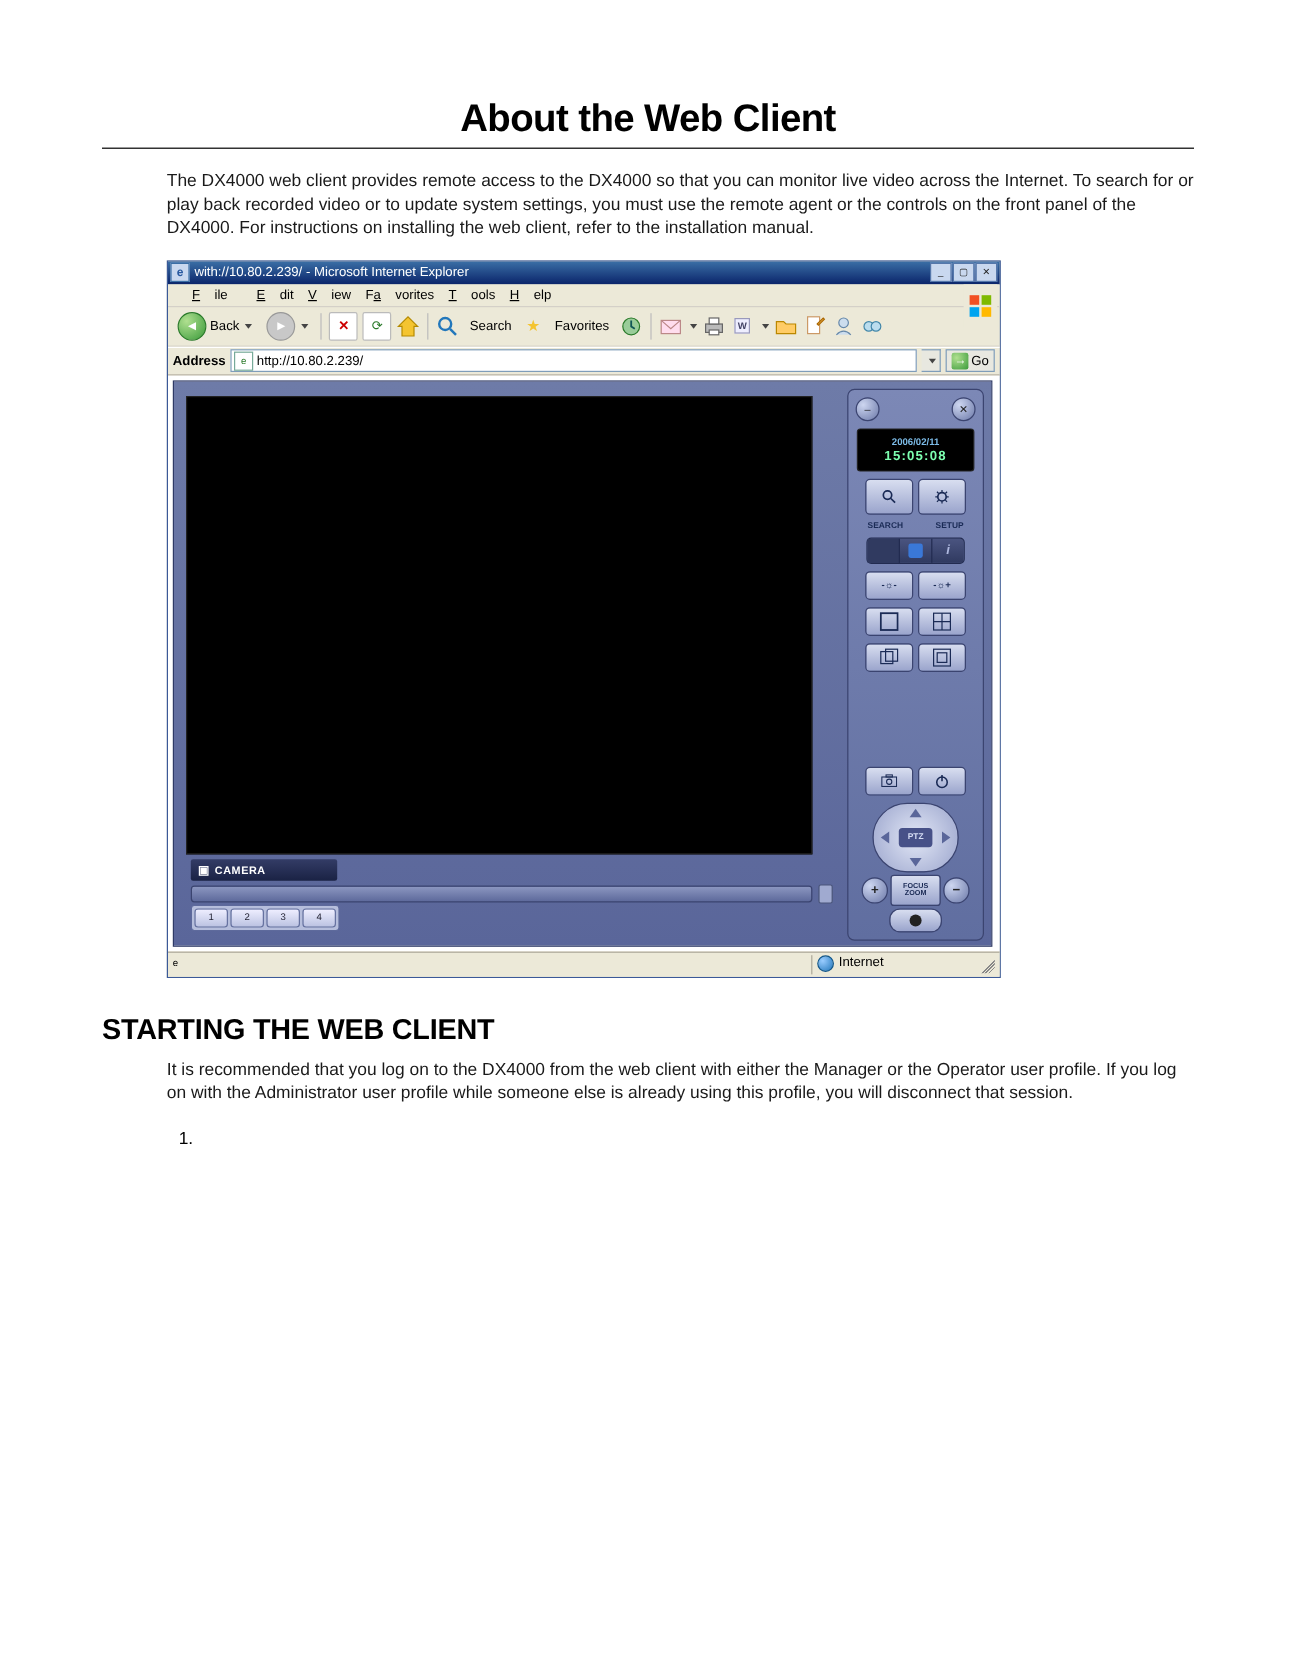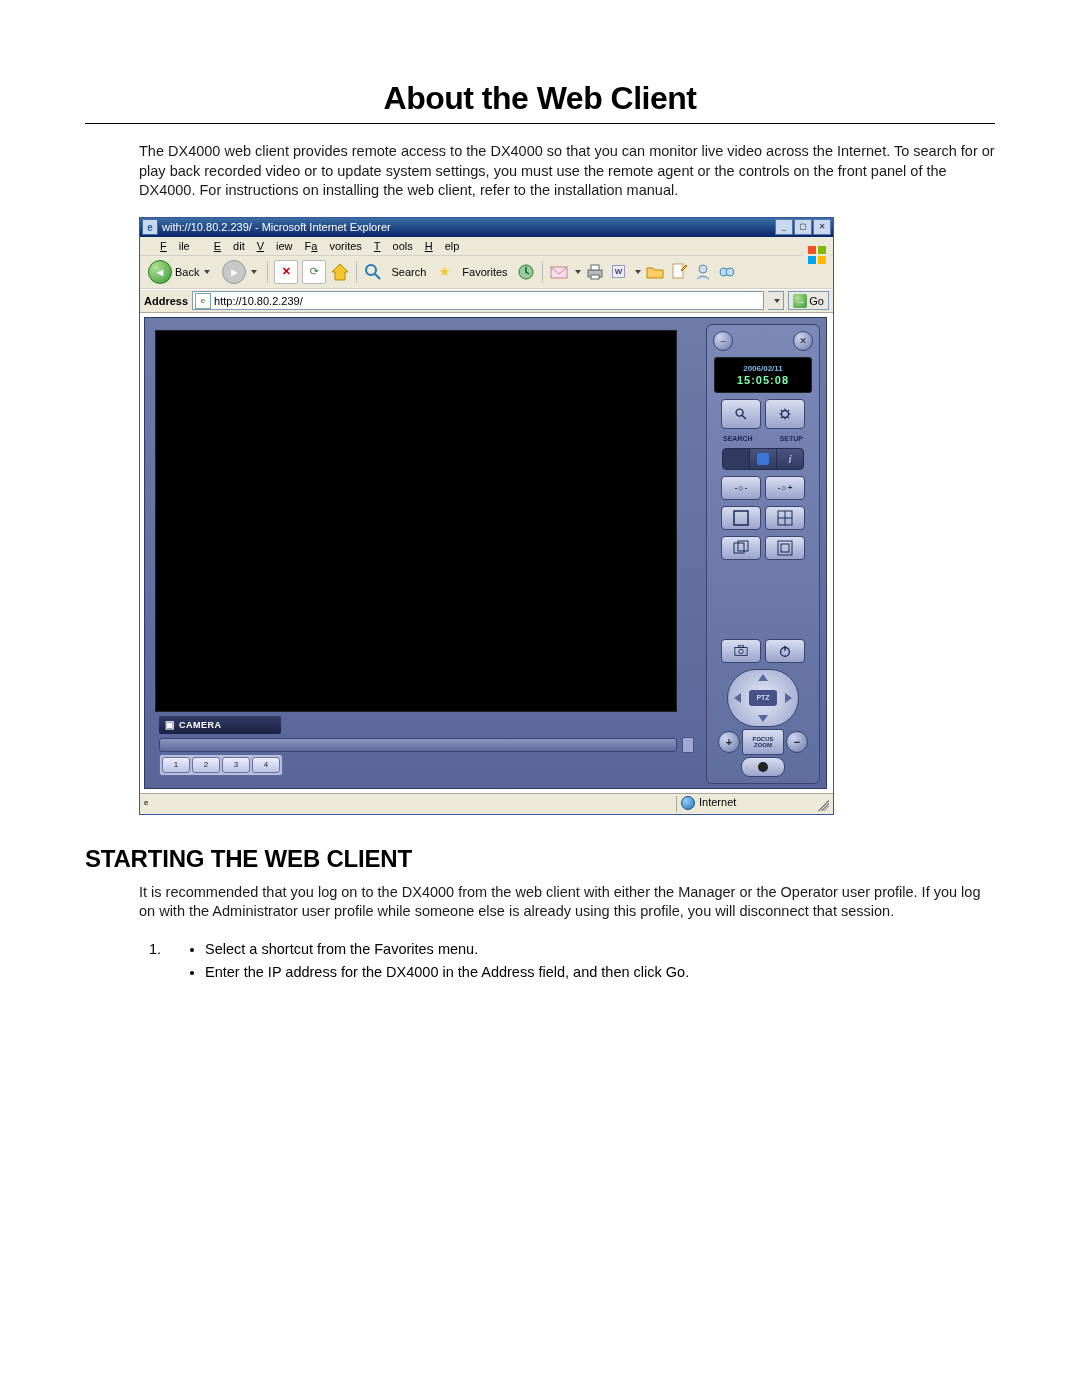--- a/index.html
+++ b/index.html
@@ -638,20 +638,16 @@
 
     </div>
   </div>
 
 
   <div class="h2">STARTING THE WEB CLIENT</div>
   <p class="body-text">It is recommended that you log on to the DX4000 from the web client with either the Manager or the Operator user profile. If you log on with the Administrator user profile while someone else is already using this profile, you will disconnect that session.</p>
 
   <ol class="ol">
     <li>
-      <ul class="ul">
-        <li>Select a shortcut from the Favorites menu.</li>
-        <li>Enter the IP address for the DX4000 in the Address field, and then click Go.</li>
-      </ul>
     </li>
   </ol>
 
 </div>
 
 </body></html>

